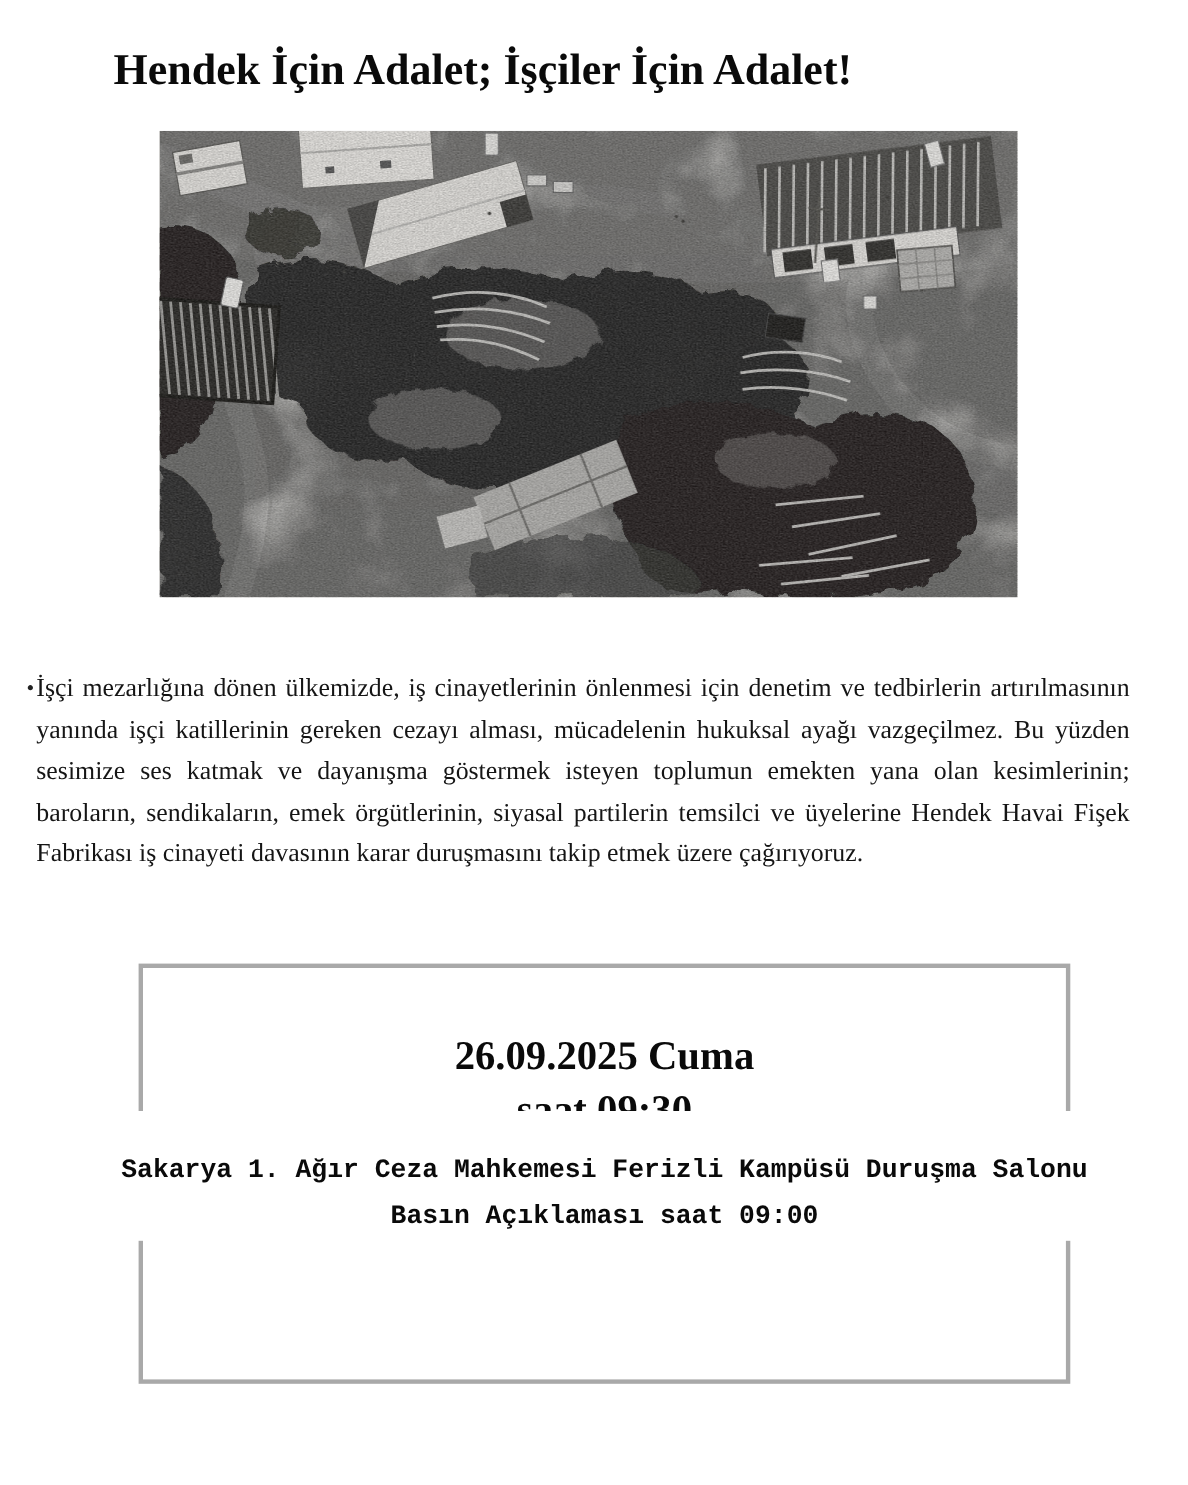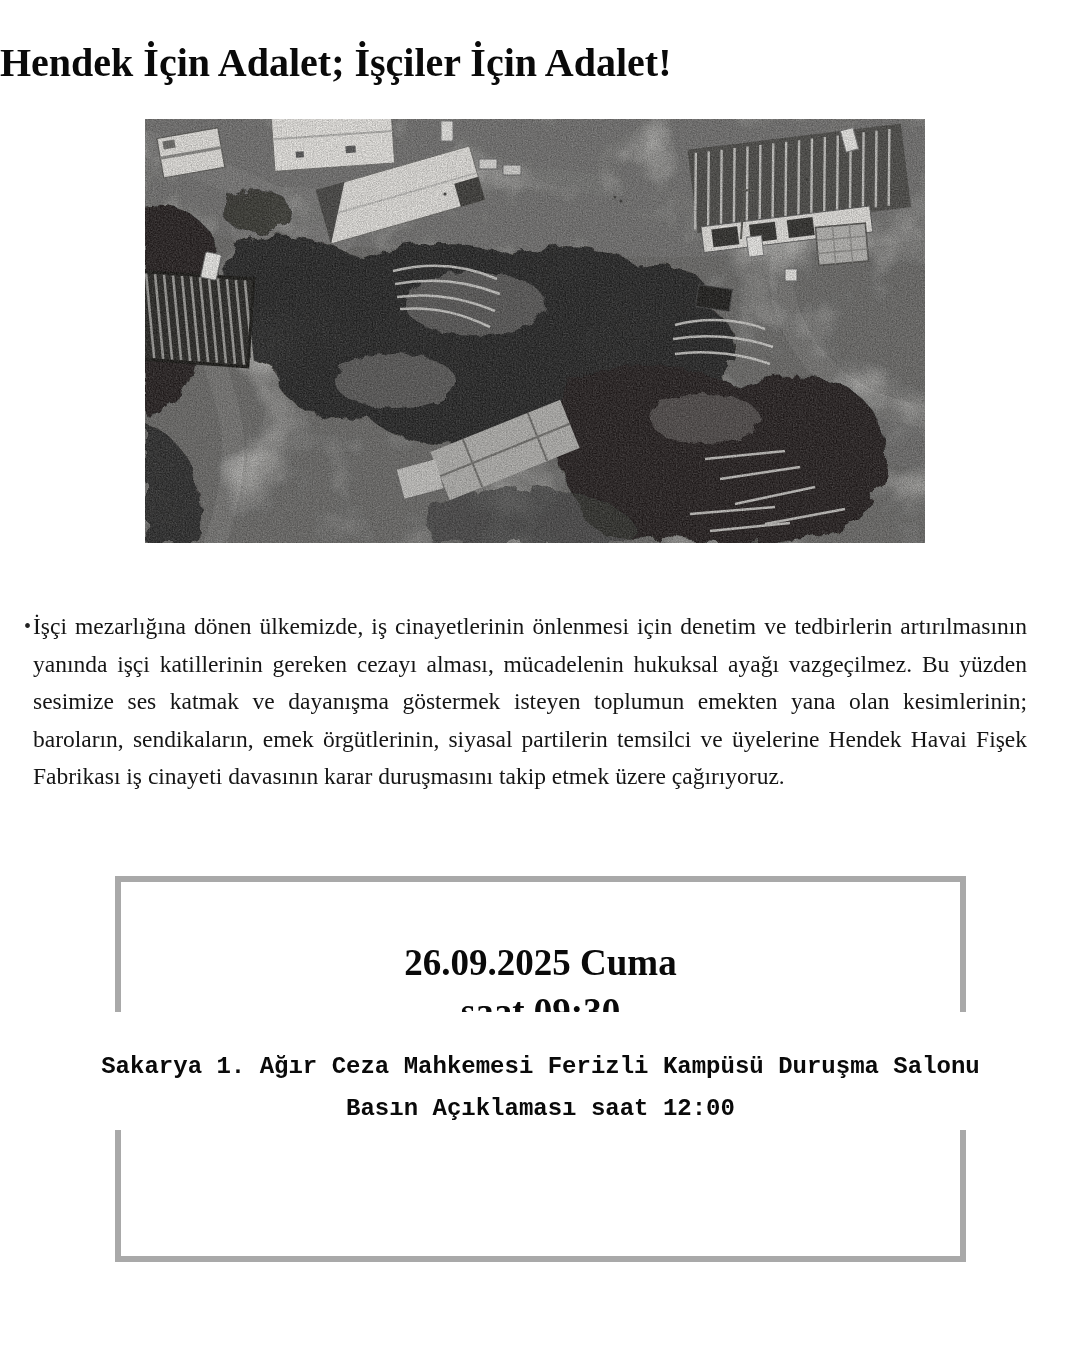--- a/index.html
+++ b/index.html
@@ -5,41 +5,41 @@
   html,body{margin:0;padding:0;}
   body{
     width:1080px;height:1350px;background:#ffffff;
     font-family:"Liberation Serif","DejaVu Serif",serif;
     position:relative;overflow:hidden;color:#111;
   }
   .page{position:absolute;inset:0;}
 
   .title{
     position:absolute;left:0;top:38px;width:878px;
-    text-align:left;font-size:40px;line-height:49px;font-weight:bold;color:#0a0a0a;font-family:Liberation Serif, serif;
+    text-align:center;font-size:40px;line-height:49px;font-weight:bold;color:#0a0a0a;font-family:Liberation Serif, serif;
   }
 
   .photo-wrap{
     position:absolute;left:145px;top:119px;width:780px;height:424px;
     background:#c2c1be;overflow:hidden;
   }
 
   .bullet-marker{
     position:absolute;left:24px;top:608px;
     font-size:20px;line-height:37.5px;color:#222;
   }
   .announcement{
     position:absolute;left:33px;top:608px;width:994px;
     font-size:23.5px;line-height:37.5px;text-align:justify;color:#151515;
   }
 
   .event-box{
-    position:absolute;left:115px;top:876px;
+    position:absolute;left:126px;top:876px;
     width:839px;height:374px;
-    border:6px solid #3b82f6;
+    border:4px solid #3b82f6;
     background:#ffffff;
   }
   .box-datetime{
     margin-top:56px;text-align:center;font-weight:bold;
     font-size:37px;line-height:49px;color:#0a0a0a;
   }
   .box-overlay{
     position:absolute;left:-38px;right:-38px;top:130px;height:118px;
     background:#ffffff;
     display:flex;flex-direction:column;justify-content:flex-end;
@@ -197,17 +197,17 @@
   <span class="bullet-marker">•</span>
   <div class="announcement">İşçi mezarlığına dönen ülkemizde, iş cinayetlerinin önlenmesi için denetim ve tedbirlerin artırılmasının yanında işçi katillerinin gereken cezayı alması, mücadelenin hukuksal ayağı vazgeçilmez. Bu yüzden sesimize ses katmak ve dayanışma göstermek isteyen toplumun emekten yana olan kesimlerinin; baroların, sendikaların, emek örgütlerinin, siyasal partilerin temsilci ve üyelerine Hendek Havai Fişek Fabrikası iş cinayeti davasının karar duruşmasını takip etmek üzere çağırıyoruz.</div>
 
   <div class="event-box" style="border-color: rgb(169, 169, 169);">
     <div class="box-datetime">
       <div>26.09.2025 Cuma</div>
       <div>saat 09:30</div>
     </div>
     <div class="box-overlay">
       <div>Sakarya 1. Ağır Ceza Mahkemesi Ferizli Kampüsü Duruşma Salonu</div>
-      <div>Basın Açıklaması saat 12:00</div>
+      <div>Basın Açıklaması saat 09:00</div>
     </div>
   </div>
 
 </div>
 
 </body></html>

